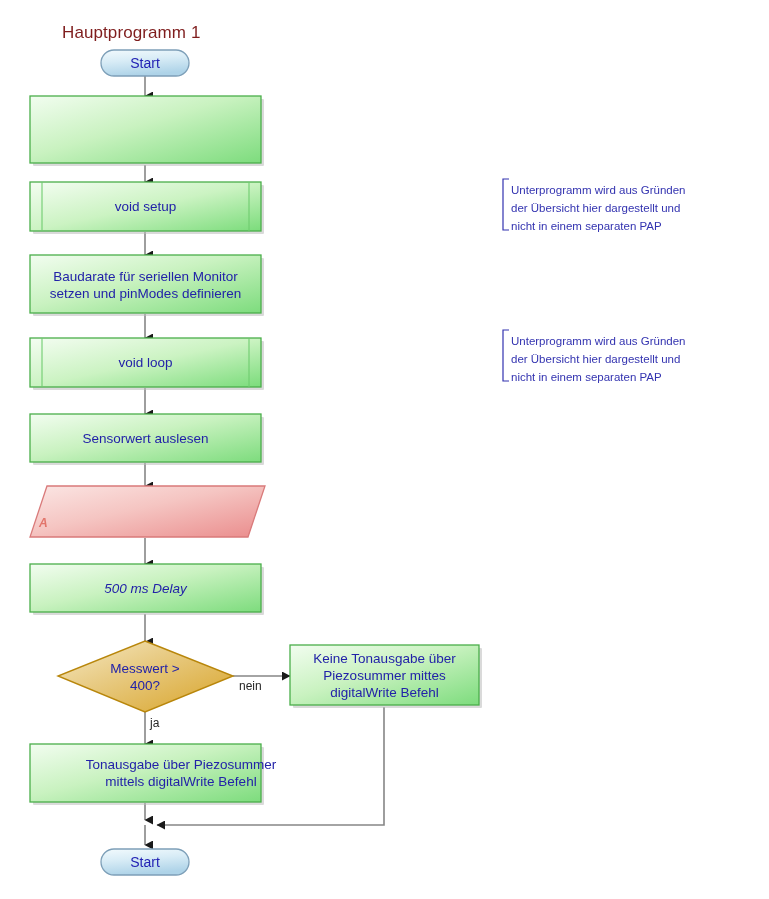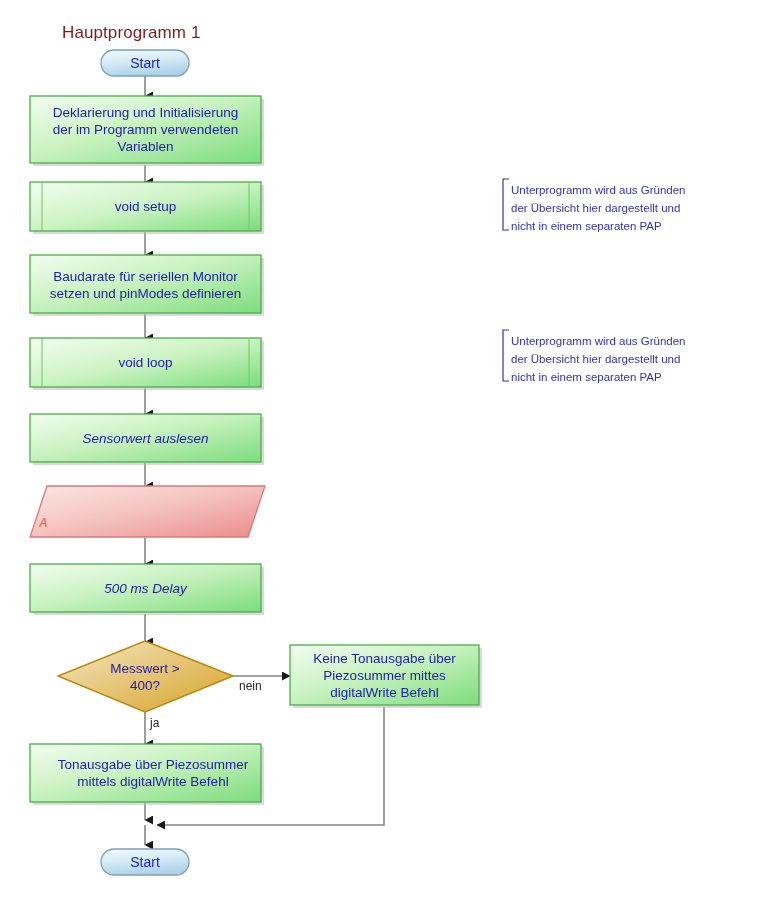--- a/index.html
+++ b/index.html
@@ -196,45 +196,42 @@
     <g stroke="#3333b0" stroke-width="1.2" fill="none">
       <path d="M509,179 L503,179 L503,230 L509,230"></path>
       <path d="M509,330 L503,330 L503,381 L509,381"></path>
     </g>
   </svg>
 
   <div class="diagram-title">Hauptprogramm 1</div>
 
   <div class="node-label terminator-label" style="left:101px; top:50px; width:88px; height:26px;">Start</div>
 
-  <div class="node-label" style="left:30px; top:96px; width:231px; height:67px;">Deklarierung und Initialisierung
-der im Programm verwendeten
-Variablen</div>
 
   <div class="node-label" style="left:42px; top:182px; width:207px; height:49px;border-radius:15px;">void setup</div>
 
   <div class="node-label" style="left:30px; top:255px; width:231px; height:60px;">Baudarate für seriellen Monitor
 setzen und pinModes definieren</div>
 
   <div class="node-label" style="left:42px; top:338px; width:207px; height:49px;">void loop</div>
 
-  <div class="node-label" style="left:30px; top:414px; width:231px; height:48px;font-style:italic;">Sensorwert auslesen</div>
+  <div class="node-label" style="left:30px; top:414px; width:231px; height:48px;">Sensorwert auslesen</div>
 
   <div class="marker-a" style="left:39px; top:516px;">A</div>
 
   <div class="node-label" style="left:30px; top:564px; width:231px; height:48px;font-style:italic;">500 ms Delay</div>
 
   <div class="node-label" style="left:75px; top:641px; width:140px; height:71px;">Messwert &gt;
 400?</div>
 
   <div class="node-label" style="left:290px; top:645px; width:189px; height:60px;">Keine Tonausgabe über
 Piezosummer mittes
 digitalWrite Befehl</div>
 
-  <div class="node-label" style="left:30px; top:744px; width:246px; height:58px;">Tonausgabe über Piezosummer
+  <div class="node-label" style="left:30px; top:744px; width:246px; height:58px;padding-left:28px;">Tonausgabe über Piezosummer
 mittels digitalWrite Befehl</div>
 
   <div class="node-label terminator-label" style="left:101px; top:849px; width:88px; height:26px;">Start</div>
 
   <div class="edge-label" style="left:239px; top:679px;">nein</div>
   <div class="edge-label" style="left:150px; top:716px;">ja</div>
 
   <div class="note-text" style="left:511px; top:181px; width:250px;">Unterprogramm wird aus Gründen
 der Übersicht hier dargestellt und
 nicht in einem separaten PAP</div>

